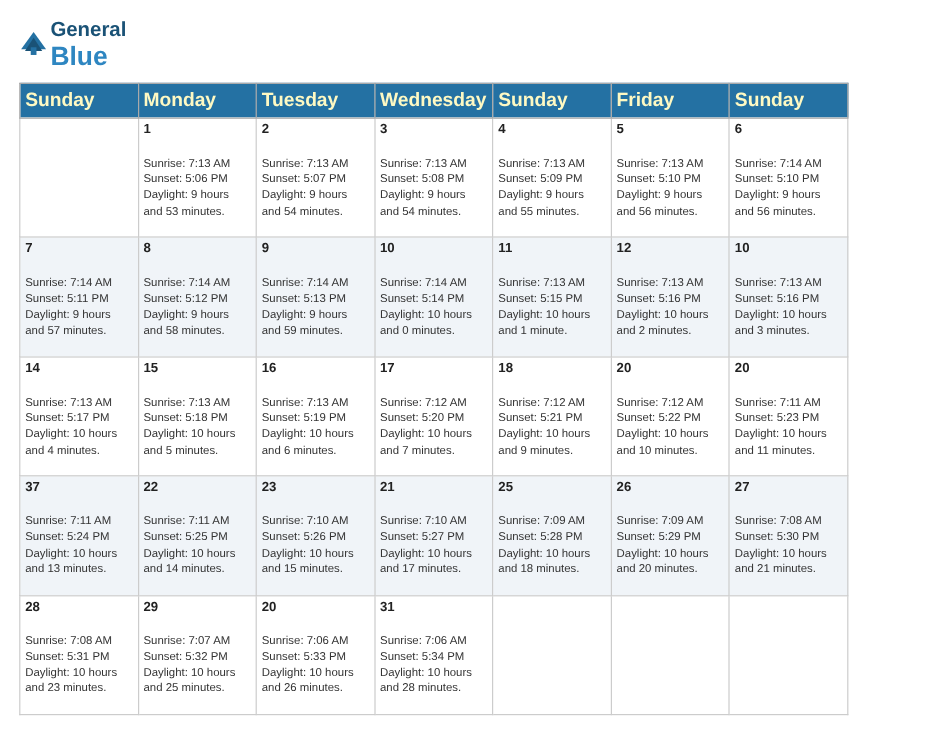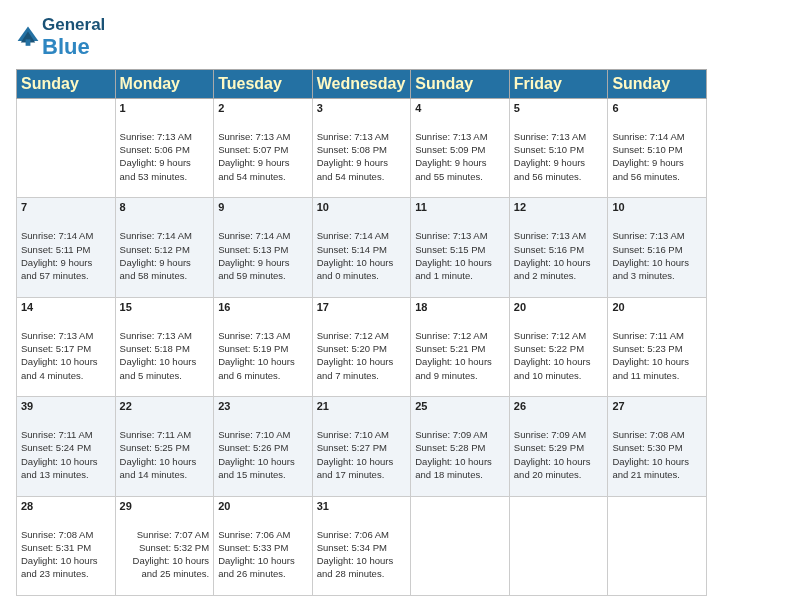--- a/index.html
+++ b/index.html
@@ -265,21 +265,21 @@
           <td>
             <div class="day-num">20</div>
             <div class="day-info" style="white-space: pre-line;">Sunrise: 7:11 AM
 Sunset: 5:23 PM
 Daylight: 10 hours
 and 11 minutes.</div>
           </td>
         </tr>
         <tr>
           <td>
-            <div class="day-num">39</div>
+            <div class="day-num">37</div>
             <div class="day-info" style="white-space: pre-line;">Sunrise: 7:11 AM
 Sunset: 5:24 PM
 Daylight: 10 hours
 and 13 minutes.</div>
           </td>
           <td>
             <div class="day-num">22</div>
             <div class="day-info" style="white-space: pre-line;">Sunrise: 7:11 AM
 Sunset: 5:25 PM
 Daylight: 10 hours
@@ -324,21 +324,21 @@
         <tr>
           <td>
             <div class="day-num">28</div>
             <div class="day-info" style="white-space: pre-line;">Sunrise: 7:08 AM
 Sunset: 5:31 PM
 Daylight: 10 hours
 and 23 minutes.</div>
           </td>
           <td>
             <div class="day-num">29</div>
-            <div class="day-info" style="white-space: pre-line; text-align: right;">Sunrise: 7:07 AM
+            <div class="day-info" style="white-space: pre-line;">Sunrise: 7:07 AM
 Sunset: 5:32 PM
 Daylight: 10 hours
 and 25 minutes.</div>
           </td>
           <td>
             <div class="day-num">20</div>
             <div class="day-info" style="white-space: pre-line;">Sunrise: 7:06 AM
 Sunset: 5:33 PM
 Daylight: 10 hours
 and 26 minutes.</div>

